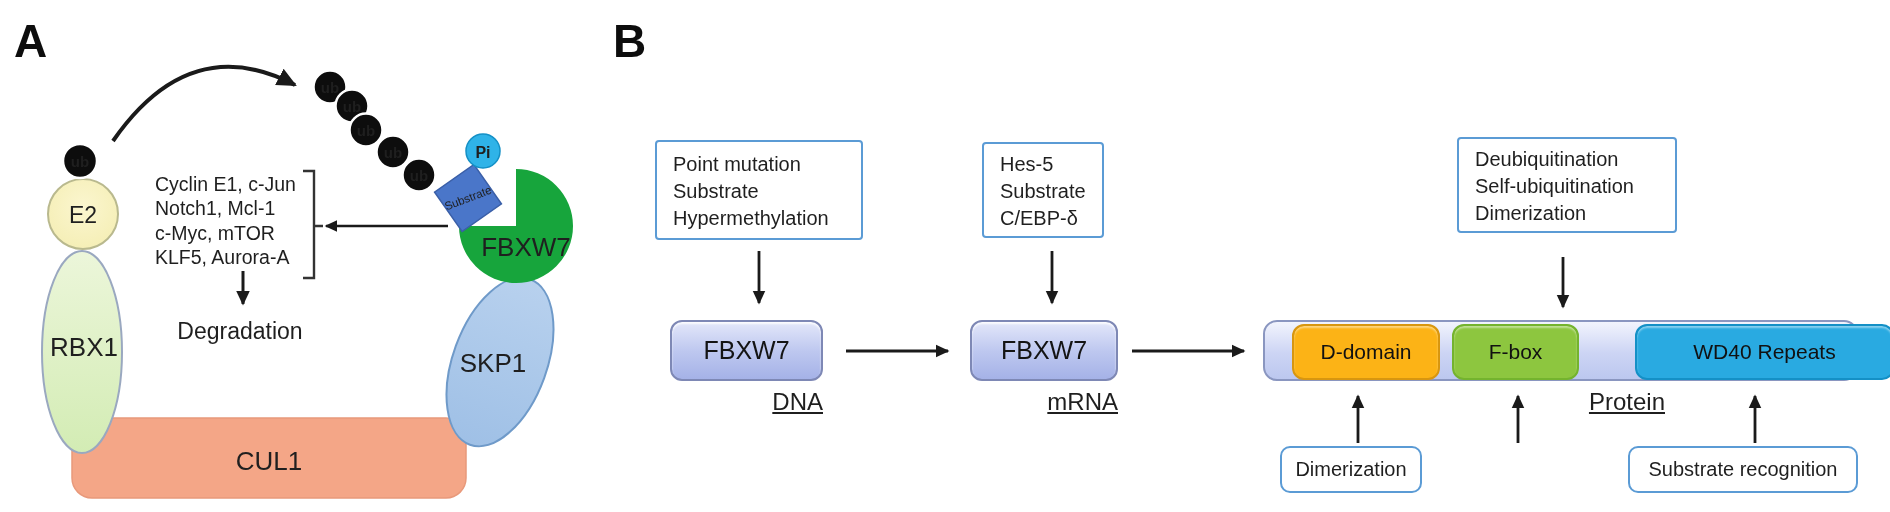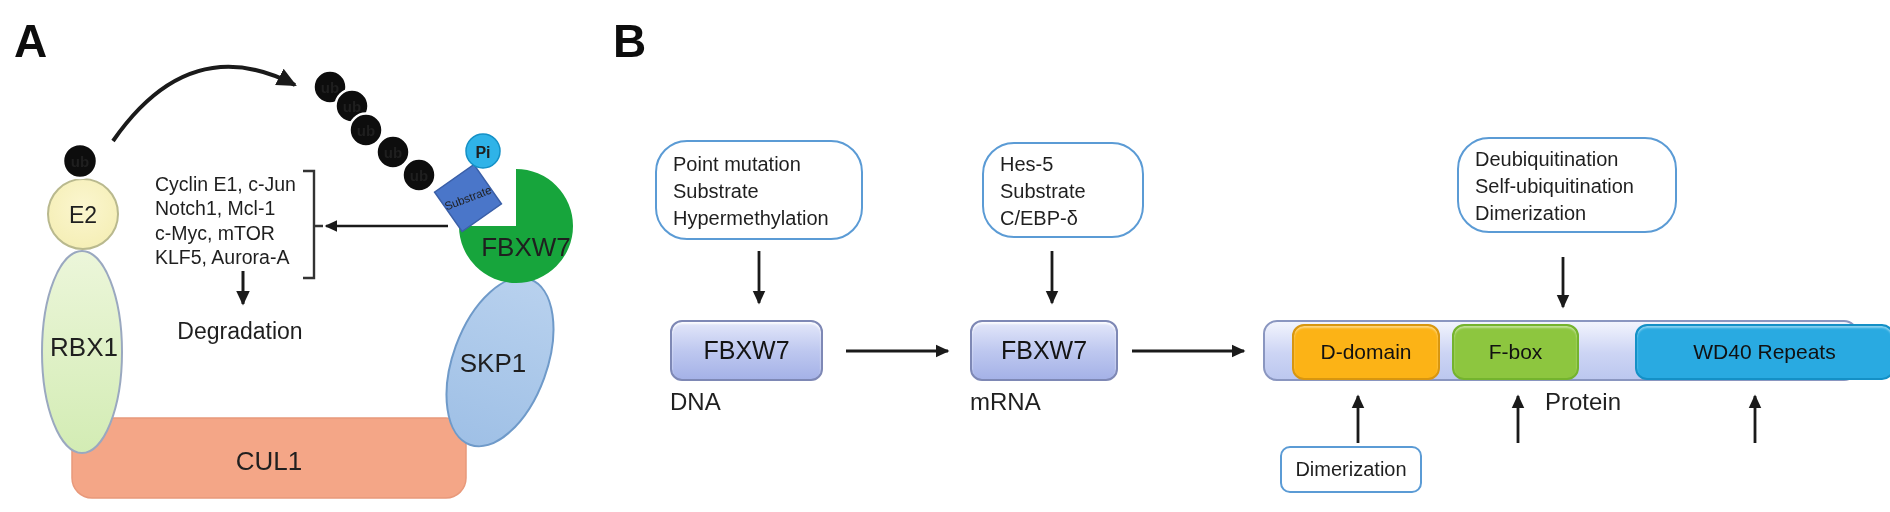--- a/index.html
+++ b/index.html
@@ -4,30 +4,30 @@
 <style>
   html,body{margin:0;padding:0;background:#fff;}
   .stage{
     position:relative;width:1890px;height:512px;background:#ffffff;overflow:hidden;
     font-family:"Liberation Sans",sans-serif;color:#1f1f1f;
   }
   .stage svg{position:absolute;left:0;top:0;}
   svg text{font-family:"Liberation Sans",sans-serif;fill:#1f1f1f;}
   .panel-label{position:absolute;font-size:46px;font-weight:bold;color:#0d0d0d;line-height:1;}
   .info-box{
-    position:absolute;background:#ffffff;border:2.5px solid #5b9bd5;border-radius:32px;
+    position:absolute;background:#ffffff;border:2.5px solid #5b9bd5;border-radius:4px;
     box-sizing:border-box;font-size:20px;color:#1f1f1f;padding:9px 19px 0 16px;line-height:27px;
   }
   .gene-box{
     position:absolute;box-sizing:border-box;border:2px solid #7e88b5;border-radius:12px;
     background:linear-gradient(180deg,#e3e7fa 0%,#bdc7ef 52%,#a5b2e7 100%);
     box-shadow:inset 0 2px 2px rgba(255,255,255,.85);
     display:flex;align-items:center;justify-content:center;font-size:25px;color:#141414;
   }
-  .axis-label{position:absolute;font-size:24px;color:#1f1f1f;text-align:left;}
+  .axis-label{position:absolute;font-size:24px;color:#1f1f1f;text-align:right;text-decoration:underline;}
   .protein-bar{
     position:absolute;box-sizing:border-box;border:2px solid #8a96c0;border-radius:14px;
     background:linear-gradient(180deg,#f2f4fd 0%,#ccd4f4 55%,#bcc7ef 100%);
   }
   .domain{
     position:absolute;top:2px;height:56px;box-sizing:border-box;border-radius:12px;border:2px solid;
     display:flex;align-items:center;justify-content:center;font-size:21px;color:#111;
     box-shadow:inset 0 2px 2px rgba(255,255,255,.45);
   }
   .dom-d{border-color:#d8960f;}
@@ -142,21 +142,21 @@
 
   <div class="panel-label" style="left:14px;top:18px;">A</div>
   <div class="panel-label" style="left:613px;top:18px;">B</div>
 
   <div class="info-box" style="left:655px;top:140px;width:208px;height:100px;">
     <div>Point mutation</div>
     <div>Substrate</div>
     <div>Hypermethylation</div>
   </div>
 
-  <div class="info-box" style="left:982px;top:142px;width:162px;height:96px;padding-top:7px;">
+  <div class="info-box" style="left:982px;top:142px;width:122px;height:96px;padding-top:7px;">
     <div>Hes-5</div>
     <div>Substrate</div>
     <div>C/EBP-δ</div>
   </div>
 
   <div class="info-box" style="left:1457px;top:137px;width:220px;height:96px;padding-top:7px;">
     <div>Deubiquitination</div>
     <div>Self-ubiquitination</div>
     <div>Dimerization</div>
   </div>
@@ -180,14 +180,17 @@
     </div>
     <div class="domain dom-w" style="left: 370px; width: 259px; background-color: rgb(41, 170, 225); text-align: right;">
       <span>WD40 Repeats</span>
     </div>
   </div>
   <div class="axis-label" style="left:1545px;top:388px;width:120px;">Protein</div>
 
   <div class="func-box" style="left:1280px;top:446px;width:142px;height:47px;">
     <span>Dimerization</span>
   </div>
+  <div class="func-box" style="left:1628px;top:446px;width:230px;height:47px;">
+    <span>Substrate recognition</span>
+  </div>
 
 </div>
 
 </body></html>

